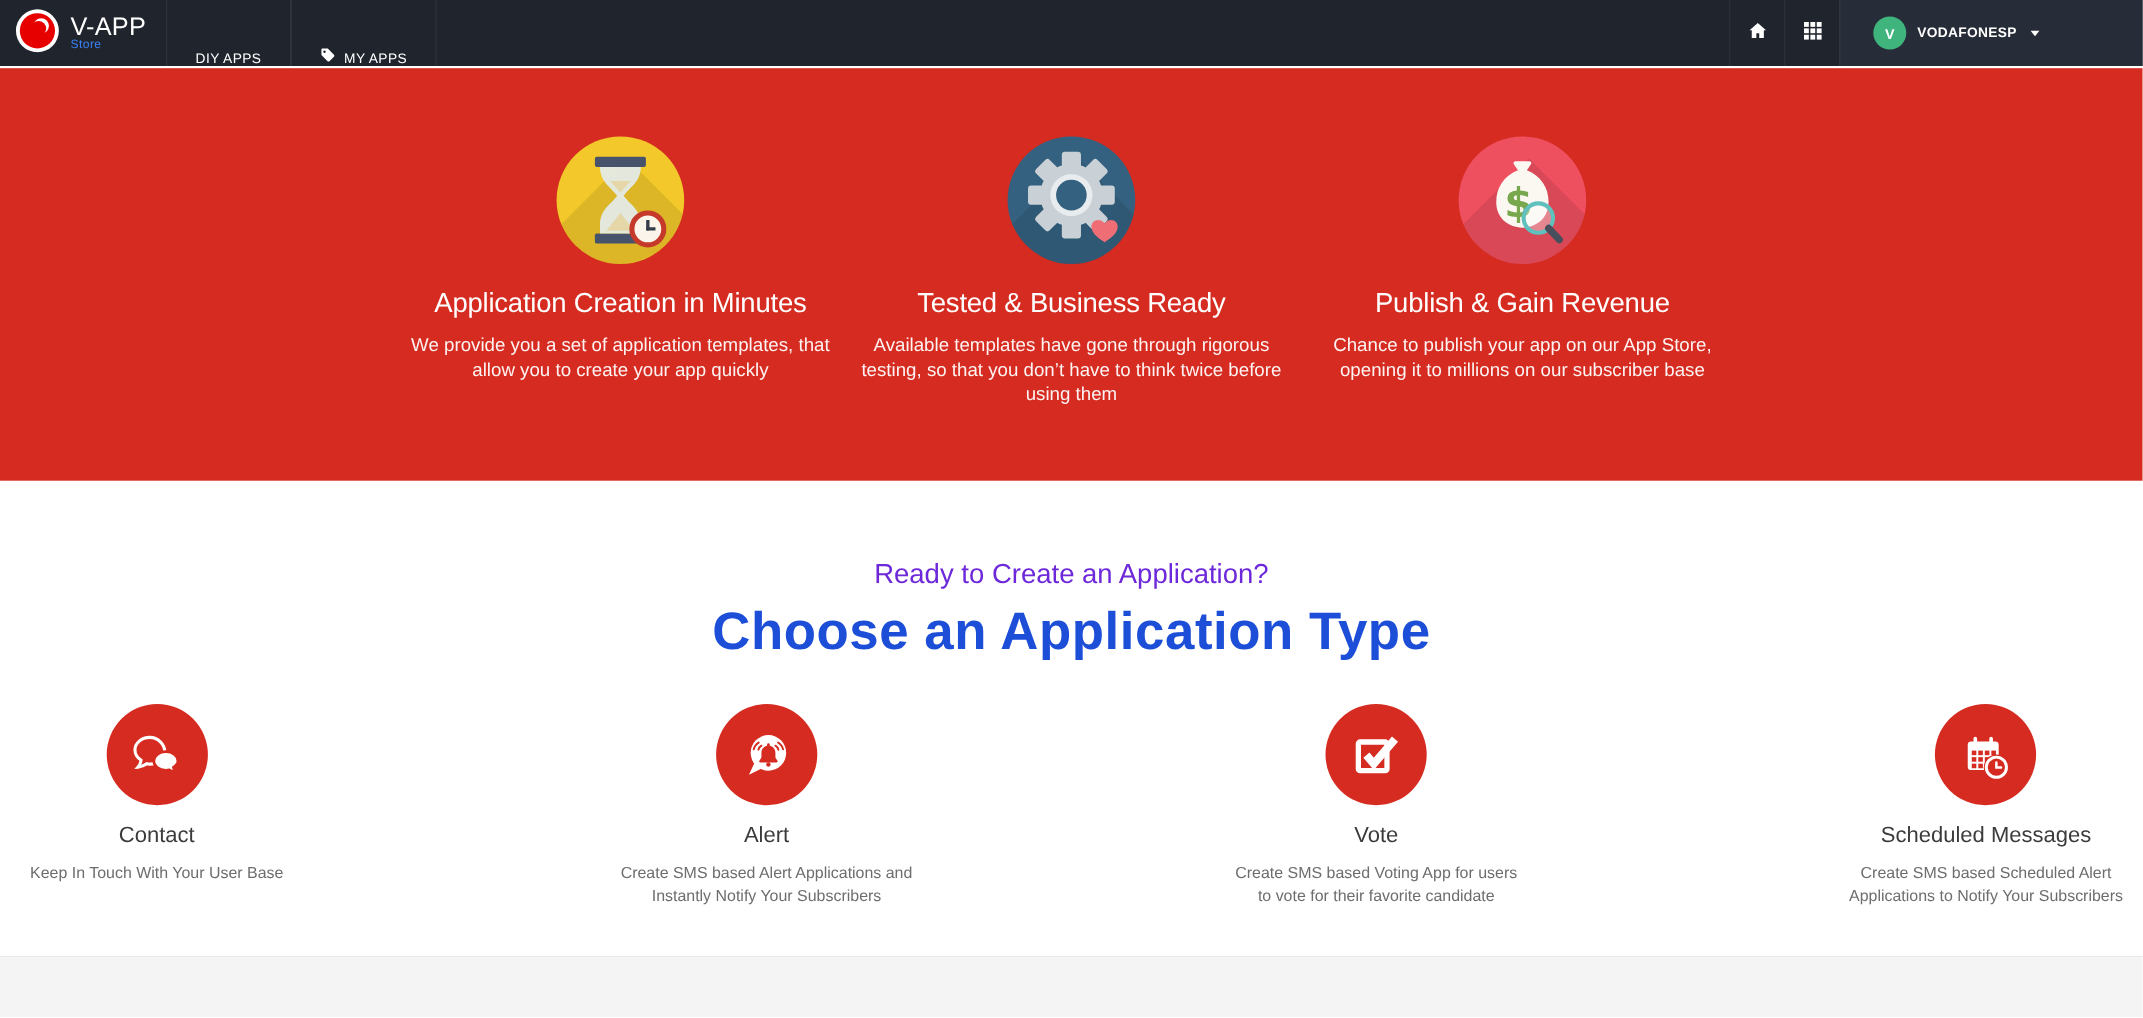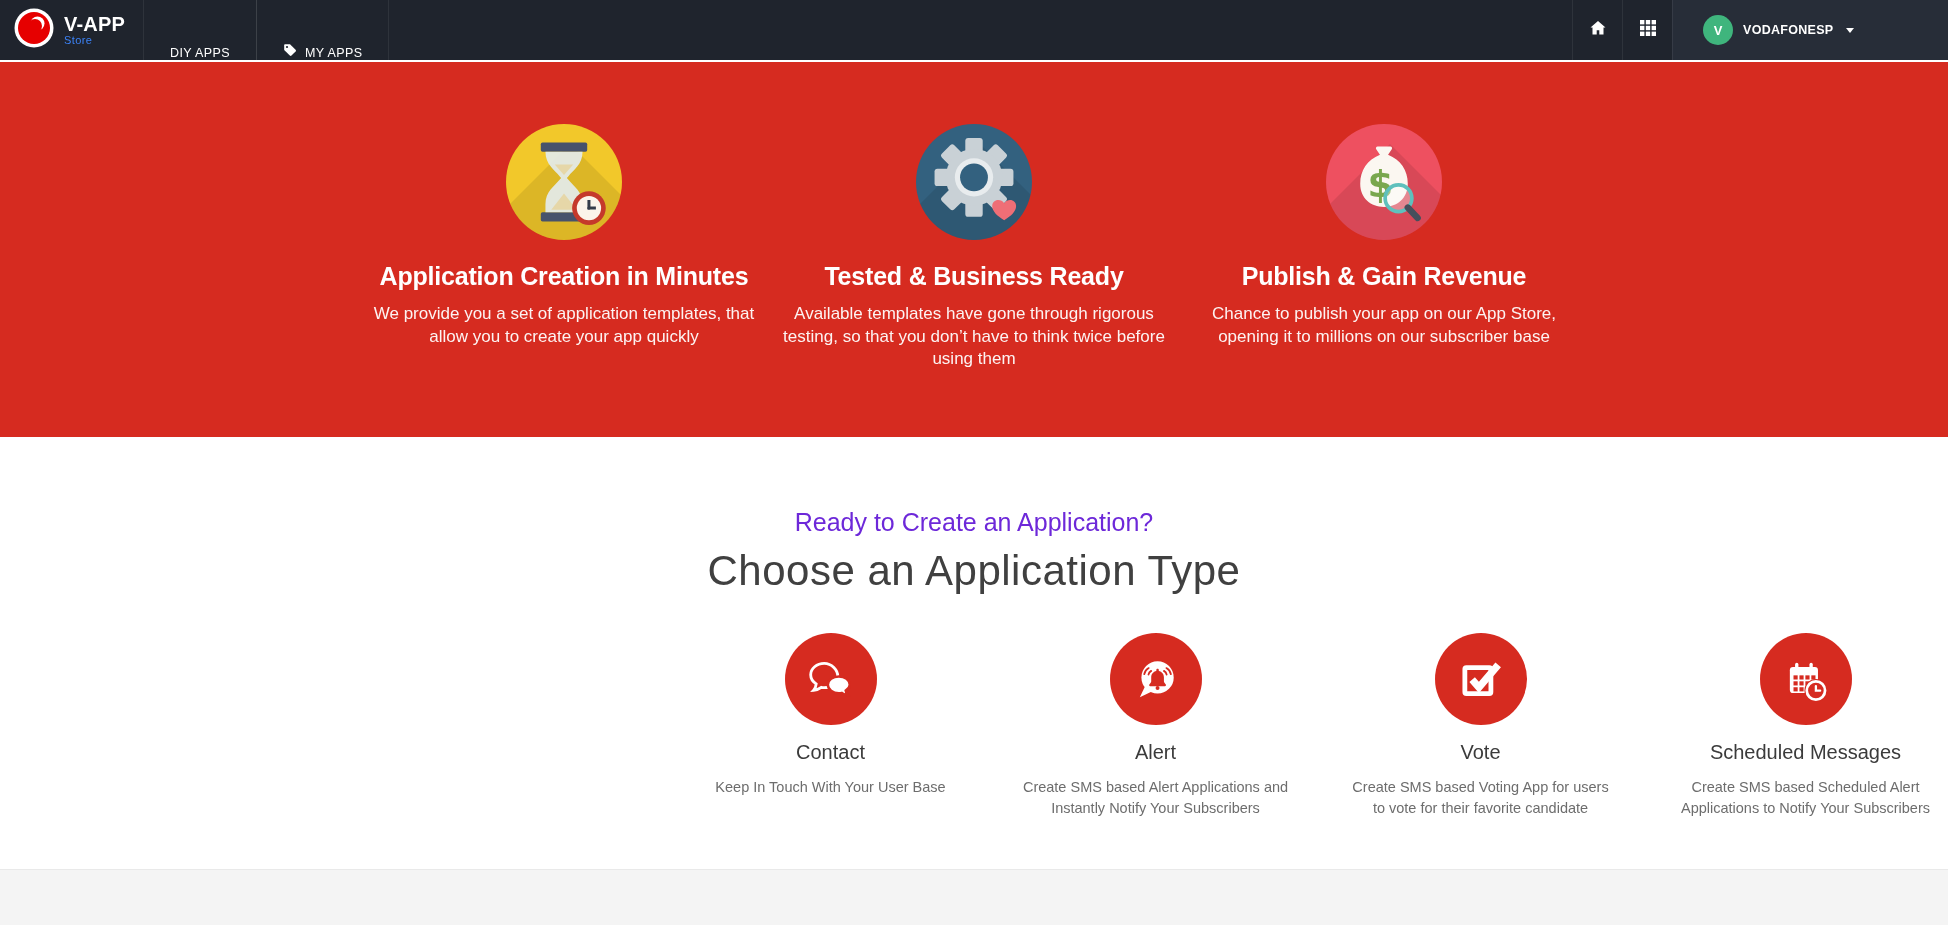--- a/index.html
+++ b/index.html
@@ -9,21 +9,21 @@
   }
   *{box-sizing:border-box}
   html,body{margin:0;padding:0}
   body{font-family:"Liberation Sans","DejaVu Sans",sans-serif;background:#fff;}
   .page{width:1948px;height:925px;display:flex;flex-direction:column;overflow:hidden;background:#fff}
 
   
   .navbar{height:60px;flex:0 0 60px;background:var(--navbar-bg);display:flex;align-items:stretch}
   .brand{display:flex;align-items:center;gap:10px;padding:0 18px 0 14px;cursor:pointer}
   .brand-text{line-height:1.02;color:#fff}
-  .brand-title{font-size:20px;font-weight:700;letter-spacing:.2px}
+  .brand-title{font-size:23px;font-weight:400;letter-spacing:.2px}
   .brand-subtitle{font-size:11px;font-weight:400;color:#3b82f6;letter-spacing:.4px}
   .nav-item{display:flex;align-items:flex-end;gap:8px;padding:0 26px;font-size:12.5px;color:#fff;
     letter-spacing:.4px;border-left:1px solid rgba(255,255,255,.07);border-right:1px solid rgba(255,255,255,.07);
     margin-right:-1px;cursor:pointer;white-space:nowrap}
   .nav-right{margin-left:auto;display:flex;align-items:stretch}
   .icon-btn{width:50px;display:flex;align-items:center;justify-content:center;
     border-left:1px solid rgba(255,255,255,.07);cursor:pointer}
   .user-area{width:276px;background:var(--navbar-user-bg);border-left:1px solid rgba(255,255,255,.07);
     display:flex;align-items:center;gap:10px;padding-left:30px;cursor:pointer}
   .avatar{width:30px;height:30px;border-radius:50%;background:var(--avatar-green);color:#fff;
@@ -36,28 +36,28 @@
   .hero{background:var(--hero-red);margin-top:2px;height:375px;flex:0 0 375px;
     padding-top:62px;display:flex;justify-content:center}
   .hero-col{width:410px;text-align:center;color:#fff}
   .hero-icon{width:116px;height:116px;border-radius:50%;margin:0 auto 22px;position:relative;overflow:hidden}
   .hero-icon::after{content:"";position:absolute;left:55%;top:17%;width:160%;height:160%;
     background:rgba(0,0,0,.09);transform:rotate(45deg);transform-origin:0 0;z-index:0}
   .hero-icon svg{position:relative;z-index:1;display:block}
   .hero-icon.yellow{background:var(--icon-yellow)}
   .hero-icon.blue{background:var(--icon-blue)}
   .hero-icon.pink{background:var(--icon-pink)}
-  .hero-title{font-size:25px;font-weight:700;margin:0 0 12px;letter-spacing:-.2px}
+  .hero-title{font-size:25px;font-weight:400;margin:0 0 12px;letter-spacing:-.2px}
   .hero-desc{font-size:17px;line-height:1.33;margin:0 auto;max-width:402px;color:#fdf3f2}
 
   
   .choose{flex:1 1 auto;text-align:center;padding-top:54px}
   .choose-sub{font-size:25px;color:#6d28d9;font-weight:400;margin:17px 0 10px}
-  .choose-title{font-size:42px;color:#404040;font-weight:400;margin:0 0 38px;letter-spacing:.5px}
-  .types{display:flex;justify-content:flex-end;gap:40px}
+  .choose-title{font-size:48px;color:#1d4ed8;font-weight:700;margin:0 0 38px;letter-spacing:.5px}
+  .types{display:flex;justify-content:space-between;gap:40px}
   .type-card{width:285px;cursor:pointer}
   .type-circle{width:92px;height:92px;border-radius:50%;background:var(--hero-red);
     margin:0 auto 16px;display:flex;align-items:center;justify-content:center}
   .type-label{font-size:20px;color:#3b3b3b;margin:0 0 13px;font-weight:400}
   .type-desc{font-size:14.5px;color:#6d6d6d;line-height:1.45;max-width:268px;margin:13px auto}
 
   
   .footer{height:56px;flex:0 0 56px;background:var(--footer-gray);border-top:1px solid #e9e9e9}
 </style>
 </head>

